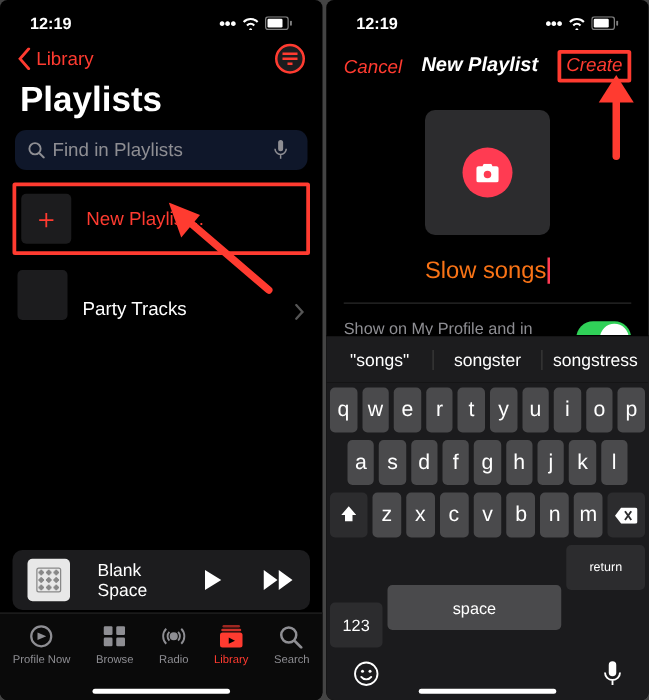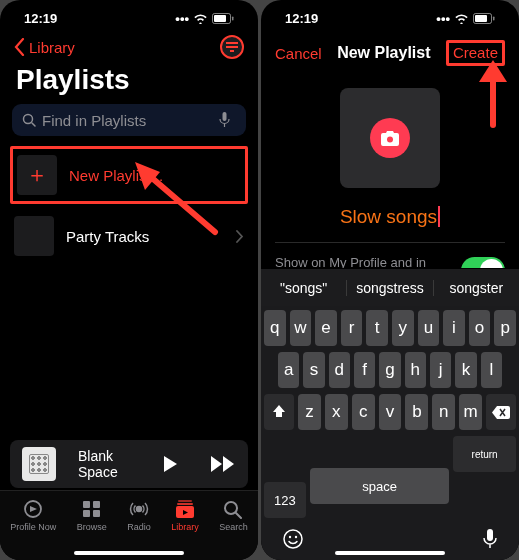--- a/index.html
+++ b/index.html
@@ -1,50 +1,50 @@
 <!DOCTYPE html>
 <html><head>
 <meta charset="utf-8">
 <style>
   * { margin: 0; padding: 0; box-sizing: border-box; font-family: -apple-system, Helvetica, Arial, sans-serif; }
   body { background: #444; width: 519px; height: 560px; display: flex; gap: 3px; position: relative; }
-  .phone { background: #000; border-radius: 20px; width: 258px; height: 560px; overflow: hidden; position: relative; color: #fff; }
+  .phone { background: #000; border-radius: 6px; width: 258px; height: 560px; overflow: hidden; position: relative; color: #fff; }
   .statusbar { display: flex; justify-content: space-between; align-items: center; padding: 11px 24px 6px; font-size: 13px; font-weight: 600; }
   .statusicons { display: flex; align-items: center; gap: 4px; }
   
   .navrow { display: flex; align-items: center; justify-content: space-between; padding: 0 14px; height: 30px; }
   .back { color: #ff3b30; display: flex; align-items: center; font-size: 15px; }
   .sortbtn { width: 24px; height: 24px; border-radius: 50%; background:#1c1c1e; display:flex; align-items:center; justify-content:center; border: 2px solid #ff3b30; }
   .sortlines { display:block; width:12px; height:2px; background:#ff3b30; position:relative; }
   .sortlines::before, .sortlines::after { content:""; position:absolute; left:2px; right:2px; height:2px; background:#ff3b30;}
   .sortlines::before{top:-4px;left:0;right:0;} .sortlines::after{top:4px;left:4px;right:4px;}
   .title { font-size: 28px; font-weight: 700; padding: 2px 16px 8px; }
   .search { margin: 0 12px 10px; background:#0f172a; border-radius:9px; height:32px; display:flex; align-items:center; padding:0 10px; color:#8e8e93; font-size:15px;}
   .search svg { margin-right:6px; flex-shrink:0;}
   .search .mic { margin-left:auto;}
-  .listitem { display:flex; align-items:center; padding: 6px 14px; gap:12px;}
+  .listitem { display:flex; align-items:flex-end; padding: 6px 14px; gap:12px;}
   .listitem .art { width:40px; height:40px; border-radius:4px; background:#1c1c1e; flex-shrink:0; display:flex; align-items:center; justify-content:center;}
   .newpl-row { margin:0 10px 6px; border:3px solid #ff3b30; border-radius:2px; padding:4px 4px;}
   .newpl-row .inner { display:flex; align-items:center; gap:12px;}
   .plus { color:#ff3b30; font-size:22px; font-weight:300; }
   .newpl-label { color:#ff3b30; font-size:15px;}
   .party-art { background: linear-gradient(135deg,#8b4513 0%, #d2691e 25%, #2c2c2c 50%, #708090 75%, #483d8b 100%); }
   .party-label { color:#fff; font-size:15px; flex:1;}
   .chev { color:#555;}
   .nowplaying { position:absolute; bottom:72px; left:10px; right:10px; background:#1c1c1e; border-radius:8px; height:48px; display:flex; align-items:center; padding:0 12px; gap:22px;}
   .np-art{width:34px;height:34px;border-radius:4px;background:#e8e8e8;display:flex;align-items:center;justify-content:center;}
   .np-art::after{content:"";width:18px;height:18px;border:1px solid #888;border-radius:2px;background:radial-gradient(#888 2px,transparent 2px) center/6px 6px;}
   .np-title{font-size:14px;flex:1;}
   .tabbar { position:absolute; bottom:0; left:0; right:0; height:70px; background:#0a0a0a; display:flex; justify-content:space-around; align-items:flex-start; padding-top:8px; border-top:1px solid #222;}
   .tab { display:flex; flex-direction:column; align-items:center; gap:3px; color:#8e8e93; font-size:9px;}
   .tab.active { color:#ff3b30;}
   .tab svg { width:22px; height:20px;}
   .homebar { position:absolute; bottom:5px; left:50%; transform:translateX(-50%); width:110px; height:4px; background:#fff; border-radius:3px;}
   
-  .modalhdr { display:flex; align-items:center; justify-content:space-between; padding:8px 14px;}
+  .modalhdr { display:flex; align-items:center; justify-content:space-between; padding:8px 14px;font-style:italic;}
   .hdrbtn { color:#ff3b30; font-size:15px;}
   .hdrtitle { color:#fff; font-size:16px; font-weight:600;}
   .createbox { border:3px solid #ff3b30; padding:1px 4px; border-radius:2px;}
   .artpicker { width:100px; height:100px; background:#2c2c2e; border-radius:8px; margin:14px auto 18px; display:flex; align-items:center; justify-content:center;}
   .cambtn { width:40px; height:40px; border-radius:50%; background:#ff3b52; display:flex; align-items:center; justify-content:center;}
   .nameinput { text-align:center; font-size:19px; color:#f97316; padding-bottom:6px;}
   .cursor { border-right:2px solid #ff3b52; padding-right:1px;}
   .divider { height:1px; background:#2a2a2a; margin:8px 14px 0;}
   .togglerow { display:flex; align-items:center; justify-content:space-between; padding:12px 14px; font-size:13px; color:#8e8e93;}
   .toggle { width:46px; height:27px; border-radius:14px; background:#30d158; position:relative;}
@@ -223,22 +223,22 @@
   <div class="divider"></div>
 
   <div class="togglerow">
     <span>Show on My Profile and in Search</span>
     <div class="toggle"></div>
   </div>
 
   <div class="kbwrap">
     <div class="suggestbar">
       <div class="sug">"songs"</div>
+      <div class="sug">songster</div>
       <div class="sug">songstress</div>
-      <div class="sug">songster</div>
     </div>
     <div class="kb">
       <div class="krow">
         <div class="key">q</div>
         <div class="key">w</div>
         <div class="key">e</div>
         <div class="key">r</div>
         <div class="key">t</div>
         <div class="key">y</div>
         <div class="key">u</div>

